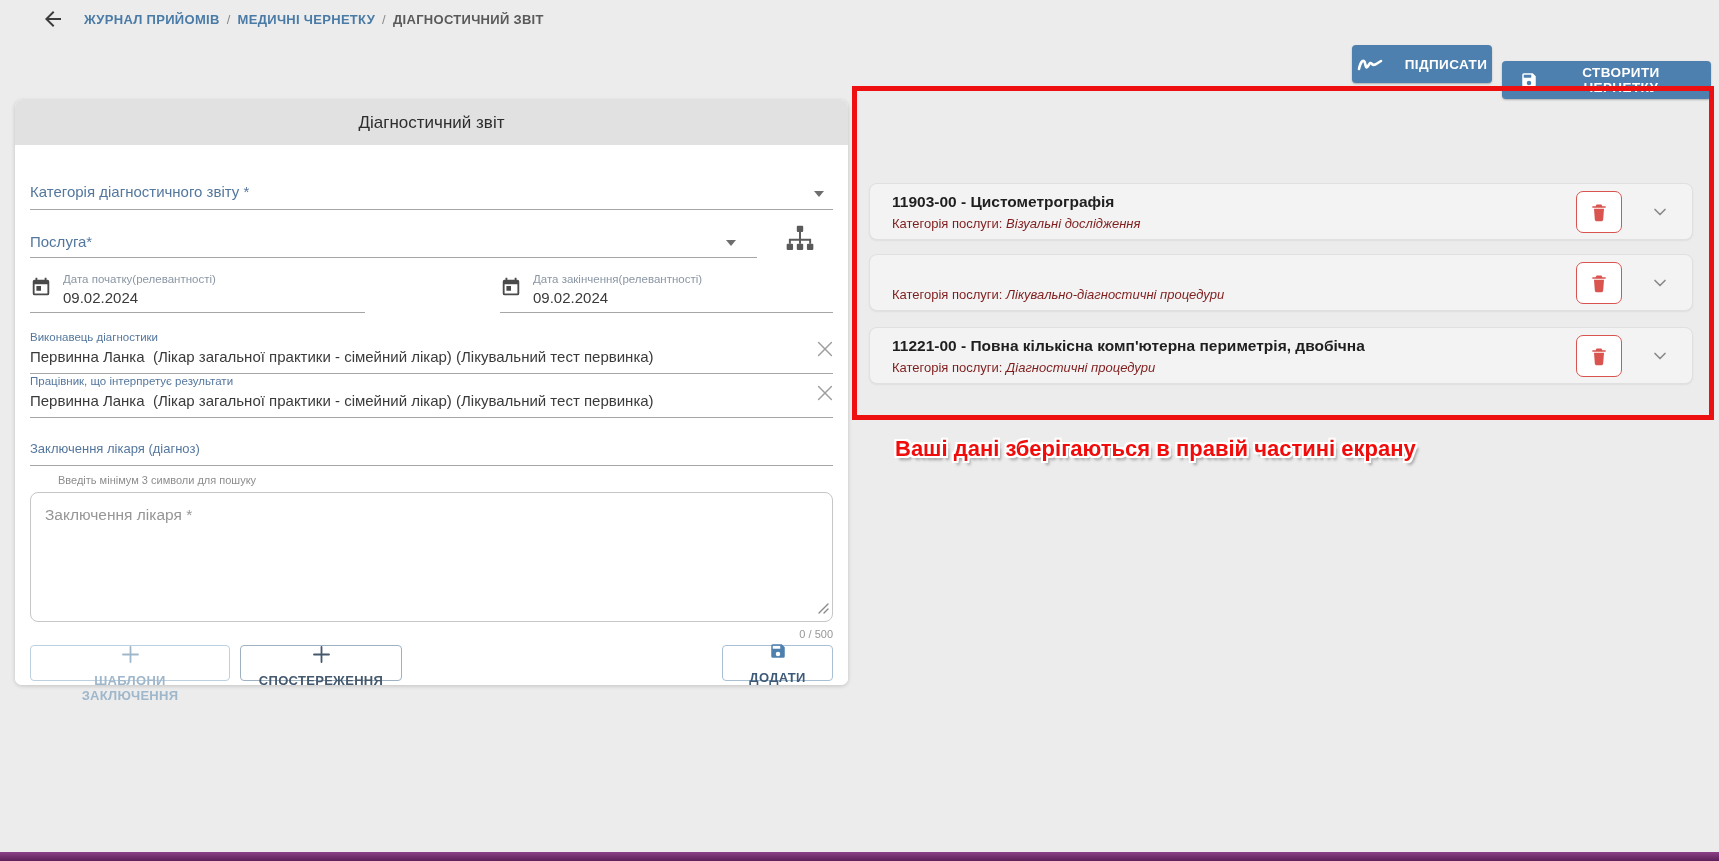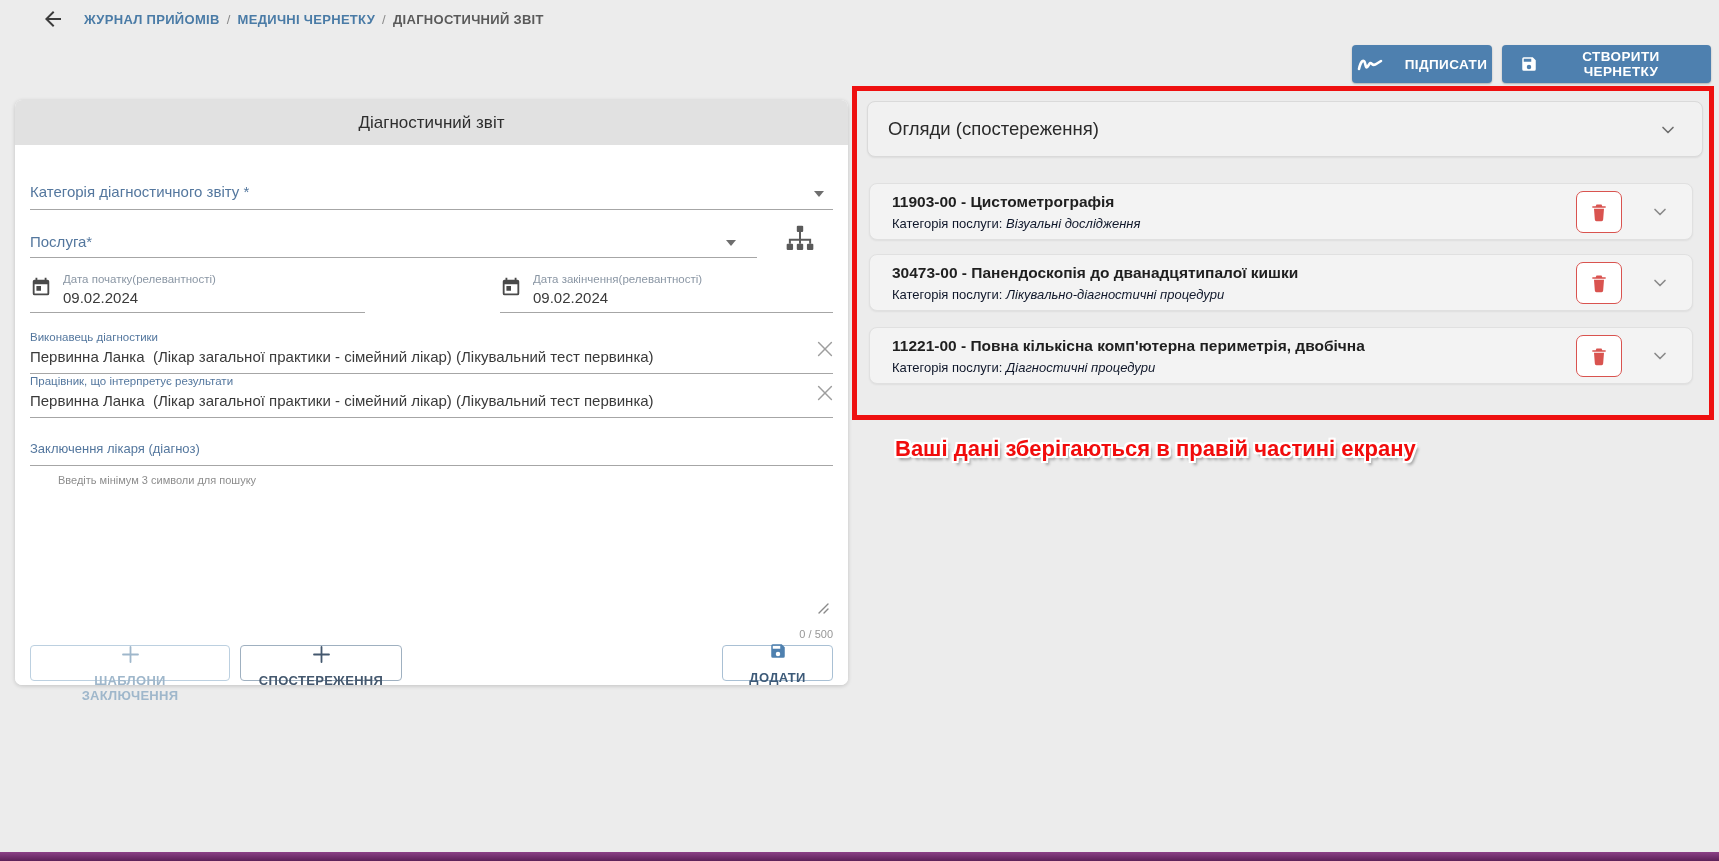--- a/index.html
+++ b/index.html
@@ -20,21 +20,21 @@
 
   
   .actions { position:absolute; top:45px; left:1352px; display:flex; gap:10px; }
   .btn-primary {
     height:38px; background:#4e80af; color:#fff; border:none; border-radius:4px;
     font-family:inherit; font-size:13.5px; font-weight:700; letter-spacing:.4px;
     display:flex; align-items:center; gap:11px; padding:0 18px; cursor:pointer;
     box-shadow:0 1px 2px rgba(0,0,0,.25);
   }
   .btn-primary:first-child { width:140px; justify-content:center;gap:22px; }
-  .btn-primary:last-child  { width:209px; justify-content:flex-start; }
+  .btn-primary:last-child  { width:209px; justify-content:flex-start;margin-top:16px; }
 
   
   .card { position:absolute; left:15px; top:100px; width:833px; height:585px;
           border-radius:7px; box-shadow:0 1px 4px rgba(0,0,0,.18); background:#fff; }
   .card-header { height:45px; background:#e1e1e1; border-radius:7px 7px 0 0;
                  display:flex; align-items:center; justify-content:center;
                  font-size:17px; color:#2e2e2e; }
   .card-body { position:relative; height:540px; background:#fff; border-radius:0 0 7px 7px; }
 
   .f-label   { position:absolute; font-size:15px; color:#54779e; }
@@ -74,21 +74,21 @@
                   display:flex; align-items:center; cursor:pointer;
                   box-shadow:0 1px 2px rgba(0,0,0,.07); }
   .panel-title { font-size:18.5px; color:#2b2b2b; padding-left:20px; }
   .panel-chevron { position:absolute; right:24px; top:18px; cursor:pointer; }
 
   .obs-item { position:absolute; left:12px; right:16px; height:57px;
               background:#f3f3f3; border:1px solid #e0e0e0; border-radius:8px;
               box-shadow:0 1px 2px rgba(0,0,0,.06); }
   .obs-item.i0 { top:92px; } .obs-item.i1 { top:163px; } .obs-item.i2 { top:236px; }
   .obs-title { position:absolute; left:22px; top:9px; font-size:15.5px; font-weight:700; color:#1f1f1f; }
-  .obs-cat   { position:absolute; left:22px; top:32px; font-size:13px; color:#0f172a; }
+  .obs-cat   { position:absolute; left:22px; top:32px; font-size:13px; color:#7f1d1d; }
   .obs-cat .cat-val { font-style:italic; }
   .trash-btn { position:absolute; right:70px; top:7px; width:46px; height:42px;
                background:#fff; border:1.5px solid #d9534f; border-radius:7px;
                display:flex; align-items:center; justify-content:center; cursor:pointer; }
   .obs-chevron { position:absolute; right:22px; top:18px; cursor:pointer; }
 
   
   .annotation {
     position:absolute; left:895px; top:436px; font-size:22px; font-weight:700; color:#f10c0c;
     text-shadow:
@@ -213,20 +213,21 @@
         </span>
         <span class="f-line" style="left:15px; right:15px; top:272px;"></span>
       </div>
 
       <div>
         <span class="f-label-sm" style="left:15px; top:296px; font-size:13px;">Заключення лікаря (діагноз)</span>
         <span class="f-line" style="left:15px; right:15px; top:320px;"></span>
         <span class="hint" style="left:15px; top:329px;">Введіть мінімум 3 символи для пошуку</span>
       </div>
 
+      <textarea class="conclusion-area" placeholder="Заключення лікаря *" style=""></textarea>
       <span class="resize-grip">
         <svg width="11" height="11" viewBox="0 0 11 11">
             <path d="M10 1 1 10M10 6 6 10" stroke="#8a8a8a" stroke-width="1.4" stroke-linecap="round"></path>
           </svg>
       </span>
       <span class="counter">0 / 500</span>
 
       <div class="form-btns">
         <button class="btn-outline btn-templates">
           <span>
@@ -251,28 +252,20 @@
               </svg>
           </span>
           <span>ДОДАТИ</span>
         </button>
       </div>
     </div>
   </div>
 
   <div class="red-frame">
 
-    <div class="panel-header">
-      <span class="panel-title">Огляди (спостереження)</span>
-      <span class="panel-chevron">
-        <svg width="20" height="20" viewBox="0 0 24 24">
-            <path d="M6 9l6 6 6-6" fill="none" stroke="#6f6f6f" stroke-width="2" stroke-linecap="round" stroke-linejoin="round"></path>
-          </svg>
-      </span>
-    </div>
 
     <div class="obs-item i0">
       <span class="obs-title">11903-00 - Цистометрографія</span>
       <span class="obs-cat">
         <span>Категорія послуги:</span>
         <span class="cat-val">Візуальні дослідження</span>
       </span>
       <span class="trash-btn">
         <span>
           <svg width="20" height="22" viewBox="0 0 24 24">
@@ -281,21 +274,20 @@
         </span>
       </span>
       <span class="obs-chevron">
         <svg width="20" height="20" viewBox="0 0 24 24">
             <path d="M6 9l6 6 6-6" fill="none" stroke="#8a8a8a" stroke-width="2" stroke-linecap="round" stroke-linejoin="round"></path>
           </svg>
       </span>
     </div>
 
     <div class="obs-item i1">
-      <span class="obs-title">30473-00 - Панендоскопія до дванадцятипалої кишки</span>
       <span class="obs-cat">
         <span>Категорія послуги:</span>
         <span class="cat-val">Лікувально-діагностичні процедури</span>
       </span>
       <span class="trash-btn">
         <span>
           <svg width="20" height="22" viewBox="0 0 24 24">
               <path d="M9 3h6l1 2h4v2H4V5h4l1-2zM6 8h12l-1 13a2 2 0 0 1-2 2H9a2 2 0 0 1-2-2L6 8z" fill="#d9534f"></path>
             </svg>
         </span>

